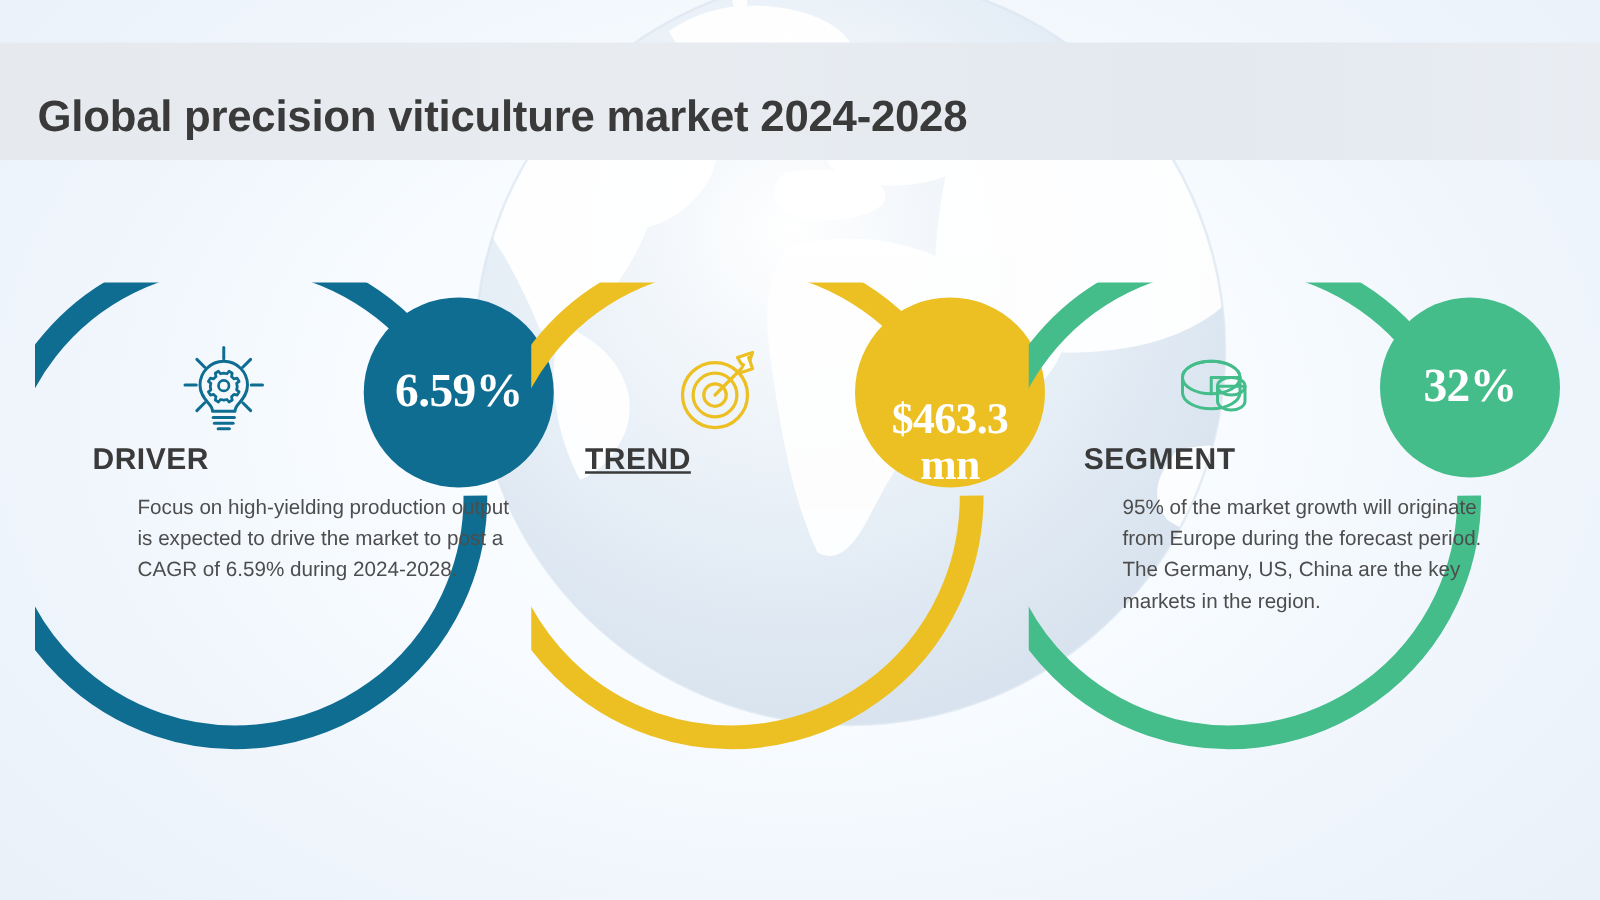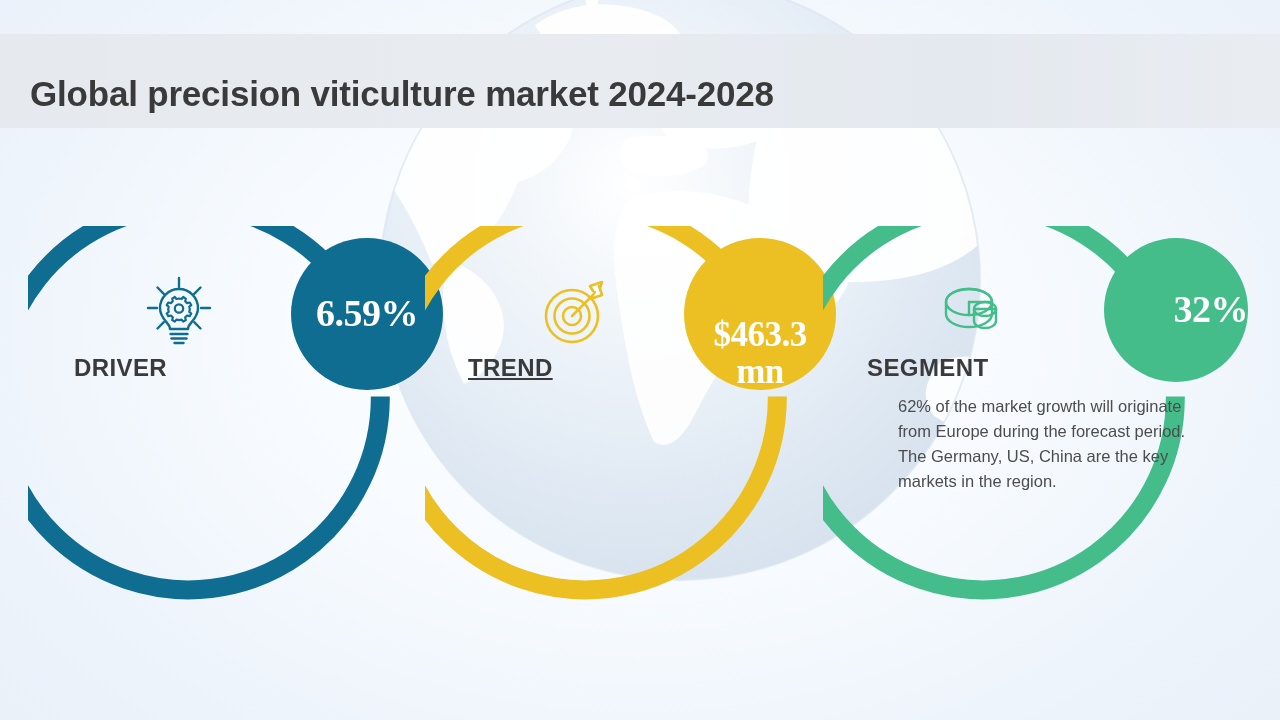--- a/index.html
+++ b/index.html
@@ -60,21 +60,21 @@
   
   #card-trend { left:425px; top:226px; }
   #card-trend .card-title { left:43px;text-decoration:underline; }
   #card-trend .card-body { left:90px; }
   #badge-trend { left:684px; top:238px; width:152px; height:152px; font-size:35px;align-items:flex-end; }
   #badge-trend .badge-inner { padding:0 10px; }
   
   #card-segment { left:823px; top:226px; }
   #card-segment .card-title { left:44px; }
   #card-segment .card-body { left:75px; }
-  #badge-segment { left:1104px; top:238px; width:144px; height:144px; font-size:38px;justify-content:flex-end; }
+  #badge-segment { left:1104px; top:238px; width:144px; height:144px; font-size:38px; }
 </style>
 </head>
 <body>
 
 <div id="stage">
 
   <svg id="globe" viewBox="0 0 700 700" aria-hidden="true">
     <defs>
       <radialGradient id="globeGrad" cx="42%" cy="34%" r="72%">
         <stop offset="0%" stop-color="#ffffff" stop-opacity="0.95"></stop>
@@ -143,20 +143,21 @@
           <circle cx="36" cy="32.5" r="4.2"></circle>
         </g>
 
         <line x1="27.5" y1="58" x2="44.5" y2="58"></line>
         <line x1="28.5" y1="62.5" x2="43.5" y2="62.5"></line>
         <line x1="31.5" y1="67" x2="40.5" y2="67"></line>
       </svg>
     </span>
 
     <div class="card-title">DRIVER</div>
+    <div class="card-body">Focus on high-yielding production output is expected to drive the market to post a CAGR of 6.59% during 2024-2028.</div>
   </div>
 
   <div class="badge" id="badge-driver" style="background:#0f6d92;">
     <span class="badge-inner">6.59%</span>
   </div>
 
   <div class="card" id="card-trend">
     <svg class="ring-svg" viewBox="0 0 420 420">
       <path d="M 321.8 68.0
                A 192 192 0 1 0 352.3 170.5" fill="none" stroke="#ecc023" stroke-width="19" stroke-linecap="butt"></path>
@@ -196,20 +197,20 @@
 
         <line x1="31" y1="26" x2="54" y2="26"></line>
         <line x1="31" y1="26" x2="31" y2="39"></line>
 
         <path d="M36 33 h22 v12 a11 7 0 0 1 -22 0z"></path>
         <ellipse cx="47" cy="33" rx="11" ry="7"></ellipse>
       </svg>
     </span>
 
     <div class="card-title">SEGMENT</div>
-    <div class="card-body">62% of the market growth will originate from Europe during the forecast period. The Germany, US, China are the key markets in the region.</div>
+    <div class="card-body">95% of the market growth will originate from Europe during the forecast period. The Germany, US, China are the key markets in the region.</div>
   </div>
 
   <div class="badge" id="badge-segment" style="background:#44bd8a;">
     <span class="badge-inner">32%</span>
   </div>
 
 </div>
 
 </body></html>

